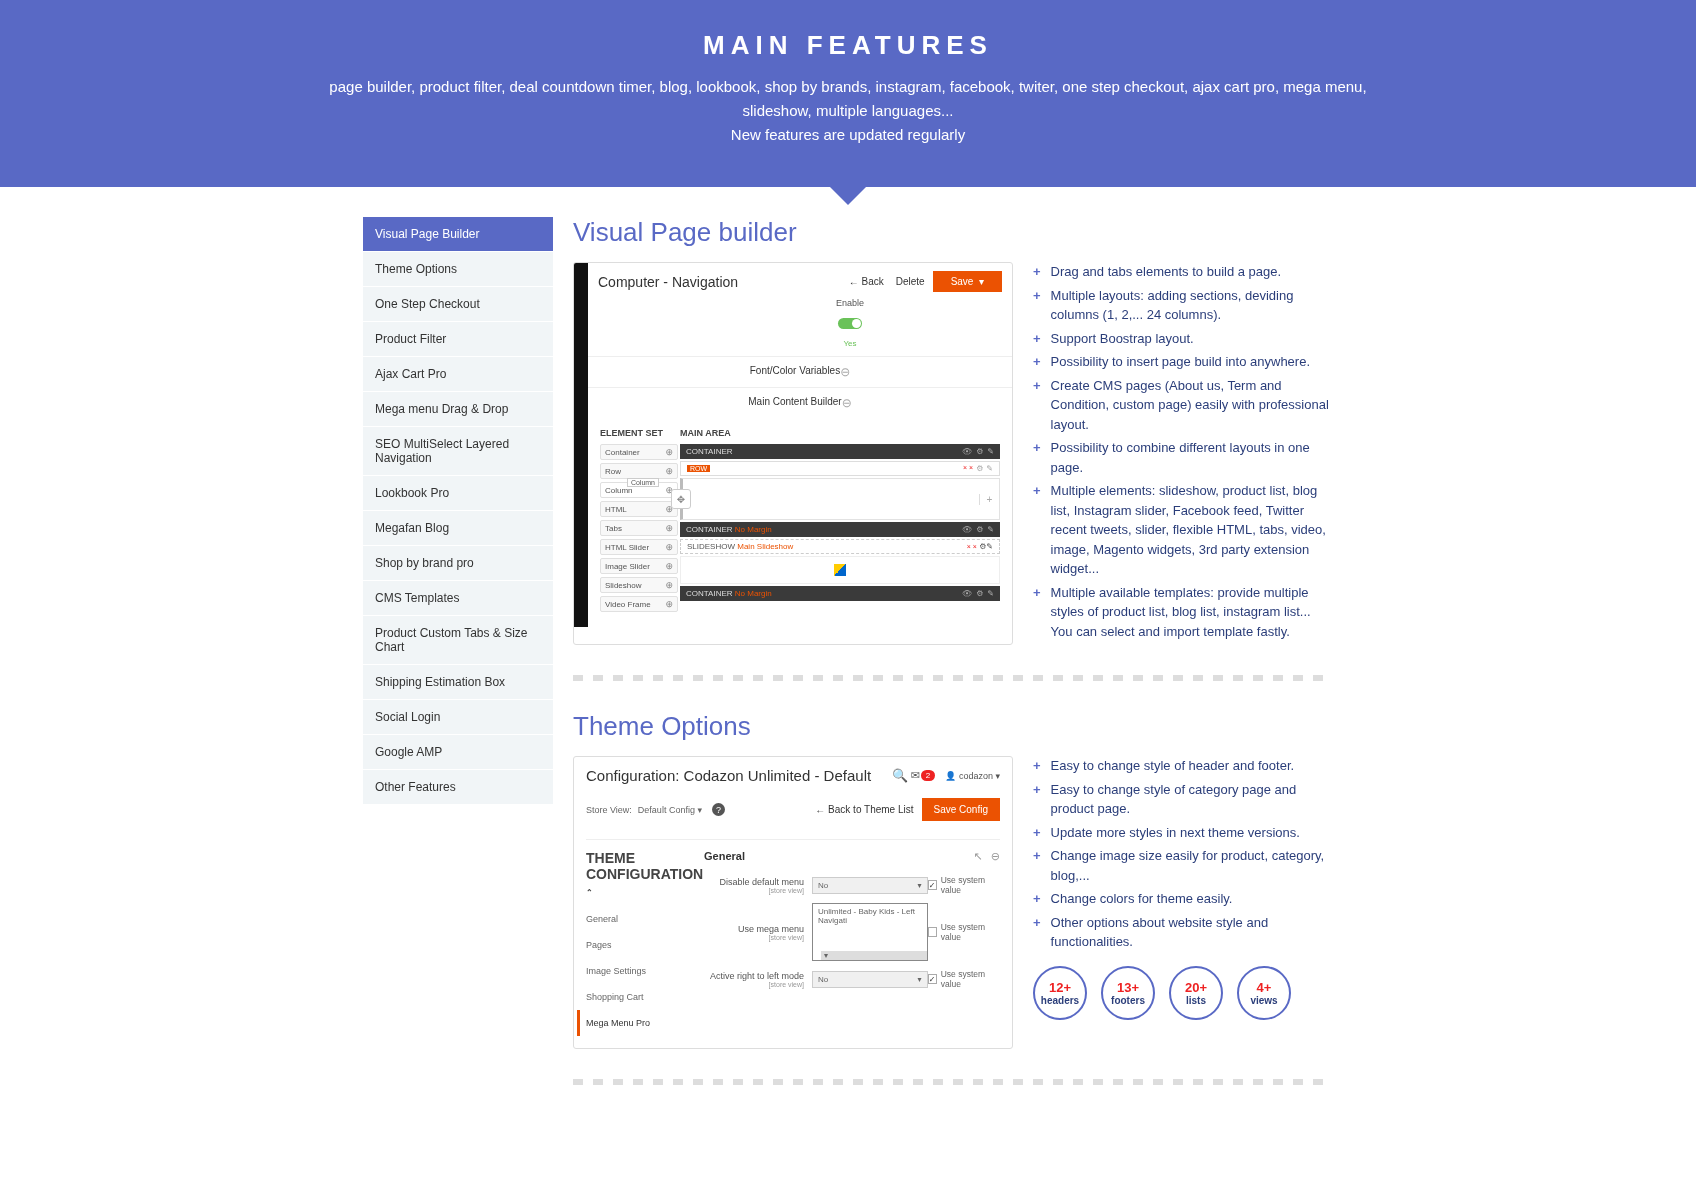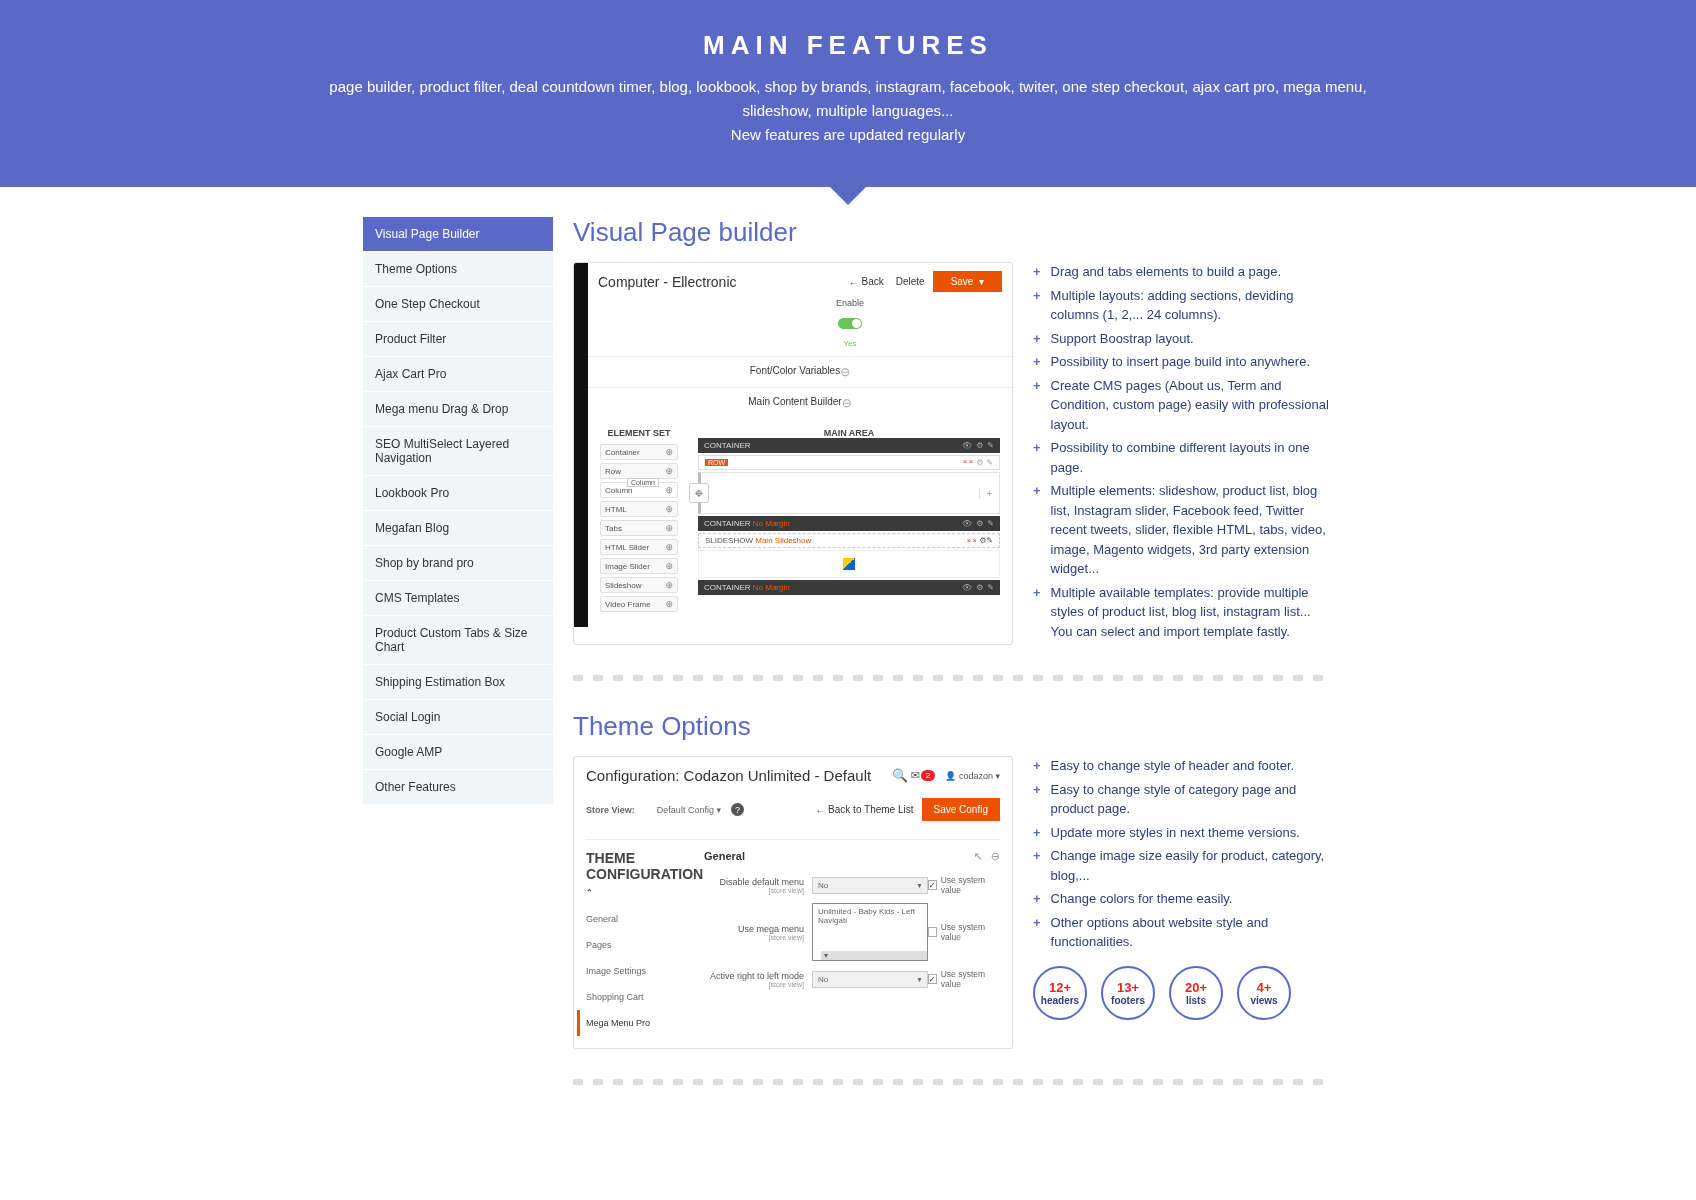--- a/index.html
+++ b/index.html
@@ -34,29 +34,29 @@
   .s1-title { font-size: 14px; color: #333; }
   .s1-spacer { flex: 1; }
   .s1-back { font-size: 10px; color: #333; margin-right: 12px; }
   .s1-del { font-size: 10px; color: #333; margin-right: 8px; }
   .s1-save { background: #eb5202; color: #fff; font-size: 10px; padding: 5px 18px; }
   .s1-enable { display: flex; align-items: center; gap: 10px; padding: 6px 10px 8px 110px; font-size: 9px; flex-direction: column; }
   .s1-toggle { width: 24px; height: 11px; border-radius: 6px; background: #6ac259; position: relative; }
   .s1-toggle::after { content: ""; position: absolute; right: 1px; top: 1px; width: 9px; height: 9px; border-radius: 50%; background: #fff; }
   .s1-panel { border-top: 1px solid #eee; padding: 8px 12px; display: flex; justify-content: center; font-size: 10px; color: #333; }
   .s1-collapse { color: #aaa; font-size: 12px; }
-  .s1-cols { display: flex; padding: 10px 12px 12px; gap: 20px; text-align: center; }
+  .s1-cols { display: flex; padding: 10px 12px 12px; gap: 2px; }
   .s1-elset { width: 78px; }
   .s1-elset-hd { font-size: 9px; font-weight: 600; color: #444; margin-bottom: 6px; }
   .s1-el { display: flex; align-items: center; justify-content: space-between; border: 1px solid #e0e0e0; border-radius: 2px; padding: 2px 4px; margin-bottom: 3px; font-size: 8px; color: #555; background: #f8f8f8; }
   .s1-el .plusicon { color: #888; font-size: 9px; }
   .s1-el.highlight { background: #fff; position: relative; }
   .s1-el.highlight .badge { position: absolute; top: -5px; right: 18px; font-size: 7px; background: #fff; border: 1px solid #ccc; padding: 0 3px; }
   .s1-area { flex: 1; }
-  .s1-area-hd { font-size: 9px; font-weight: 600; color: #444; }
+  .s1-area-hd { font-size: 9px; font-weight: 600; color: #444; margin-bottom: 6px; }
   .s1-bar { background: #3a3a3a; color: #ddd; font-size: 8px; padding: 3px 6px; display: flex; justify-content: space-between; }
   .s1-bar .orange { color: #eb5202; }
   .s1-bar .tools { display: flex; gap: 4px; color: #aaa; font-size: 8px; }
   .s1-row { border: 1px solid #ddd; padding: 2px 6px; font-size: 8px; color: #555; margin: 2px 0; display:flex; justify-content:space-between;}
   .s1-row .lab { background: #eb5202; color:#fff; padding: 0 3px; font-size: 7px;}
   .s1-row .tools2 { display:flex; gap:3px; color:#aaa; font-size:8px;}
   .s1-slot { border: 1px solid #e2e2e2; border-left: 3px solid #bbb; padding: 0; margin: 2px 0; min-height: 42px; display:flex; align-items:center; justify-content:space-between; position:relative;}
   .s1-slot .grip { position:absolute; left:-12px; width: 20px; height: 20px; display:flex; align-items:center; justify-content:center; border:1px solid #ccc; border-radius:3px; background:#fff; color:#888; font-size:10px;}
   .s1-slideshow { border: 1px dashed #ccc; padding: 2px 6px; font-size:8px; color:#555; margin: 2px 0; display:flex; justify-content:space-between;}
   .s1-slideshow .orange2 { color:#eb5202;}
@@ -67,21 +67,21 @@
   .s2 { font-size: 10px; color: #555; padding: 10px 12px 12px; }
   .s2-header { display: flex; align-items: center; }
   .s2-title { font-size: 15px; color: #333; }
   .s2-hspacer { flex: 1; }
   .s2-search { font-size: 13px; color: #555; margin-right: 12px; }
   .s2-bell { background: #e22; color: #fff; font-size: 8px; padding: 1px 5px; border-radius: 7px; margin-right: 10px; position:relative;}
   .s2-bell::before{content:"\2709"; position:absolute; left:-10px; top:-1px;color:#555;font-size:11px;}
   .s2-user { font-size: 9px; color: #555; }
   .s2-row2 { display: flex; align-items: center; margin-top: 14px; }
   .s2-store { font-size: 9px; color: #666; }
-  .s2-store b { font-weight: 700; margin-right: 22px; }
+  .s2-store b { font-weight: 400; margin-right: 6px; }
   .s2-help { width: 13px; height: 13px; border-radius: 50%; background: #555; color: #fff; display: inline-flex; align-items: center; justify-content: center; font-size: 9px; margin-left: 10px; }
   .s2-back { font-size: 10px; color: #333; margin-right: 8px; }
   .s2-savecfg { background: #eb5202; color: #fff; font-size: 10px; padding: 6px 12px; }
   .s2-body { display: flex; margin-top: 18px; border-top:1px solid #eee; padding-top:4px;}
   .s2-nav { width: 110px; font-size: 9px; }
   .s2-navhd { font-weight: 700; color: #444; font-size: 14px; margin: 6px 0 8px; }
   .s2-navhd::after { content: " \2303"; font-size:8px;}
   .s2-navitem { padding: 8px 0; color: #666; }
   .s2-navitem.active { color: #333; border-left: 3px solid #eb5202; padding-left: 6px; margin-left:-9px;}
   .s2-content { flex: 1; padding-left: 8px; }
@@ -137,21 +137,21 @@
 
     <div>
       <h2 class="section-title">Visual Page builder</h2>
       <div class="section-body">
         <div class="shot">
           <div class="s1">
             <div class="s1-top">
               <div class="s1-left"></div>
               <div class="s1-main">
                 <div class="s1-header">
-                  <span class="s1-title">Computer - Ellectronic</span>
+                  <span class="s1-title">Computer - Navigation</span>
                   <span class="s1-spacer"></span>
                   <span class="s1-back">← <span>Back</span></span>
                   <span class="s1-del">Delete</span>
                   <span class="s1-save"><span>Save</span>&nbsp;&nbsp;▾</span>
                 </div>
                 <div class="s1-enable">
                   <span>Enable</span>
                   <span class="s1-toggle"></span>
                   <span style="color:#6ac259;font-size:8px;">Yes</span>
                 </div>

